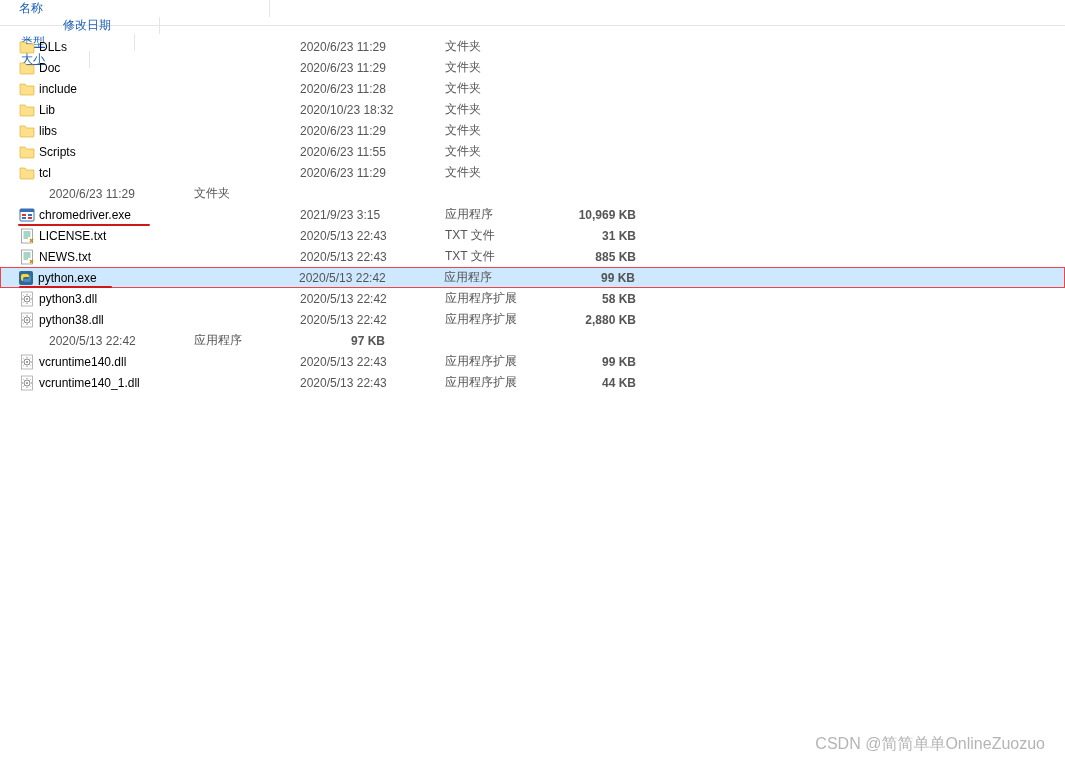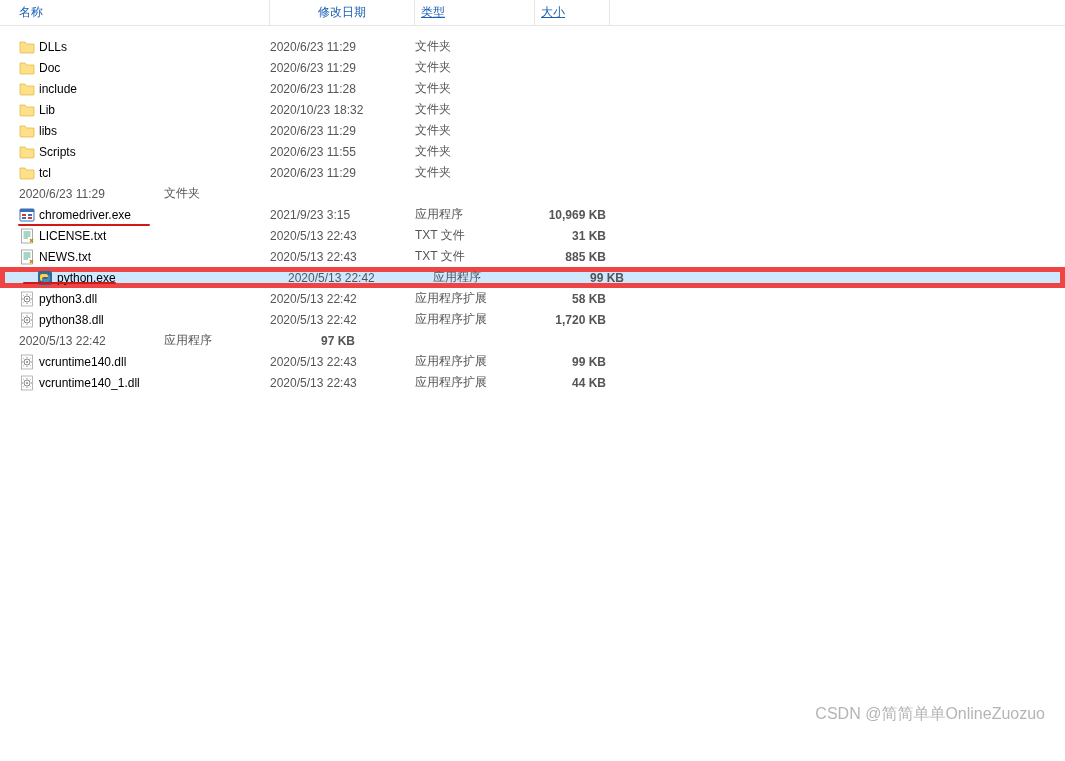--- a/index.html
+++ b/index.html
@@ -11,20 +11,21 @@
       height: 761px;
       position: relative;
       color: #000;
     }
     .header {
       display: flex;
       height: 26px;
       border-bottom: 1px solid #e5e5e5;
       user-select: none;
       padding-left: 15px;
+      flex-direction: column;
     }
     .header-col {
       display: flex;
       align-items: center;
       color: #1a5fb4;
       border-right: 1px solid #e5e5e5;
       padding: 0 6px;
       position: relative;
     }
     .col-name { width: 255px; }
@@ -35,49 +36,49 @@
     .file-list { padding-top: 10px; }
     .file-row {
       display: flex;
       align-items: center;
       height: 21px;
       padding-left: 19px;
       position: relative;
     }
     .file-row.selected {
       background: #cde8ff;
-      border: 5px solid #ef4444;
-      padding-left: 32px;
+      border: 1px solid #ef4444;
+      padding-left: 17px;
     }
     .cell-name {
       width: 251px;
       display: flex;
       align-items: center;
       gap: 4px;
     }
-    .cell-date { width: 145px; color: #555; }
+    .cell-date { width: 145px; color: #555; margin-left: 30px; }
     .cell-type { width: 120px; color: #555; }
     .cell-size { width: 75px; text-align: right; padding-right: 4px; color: #555; font-weight: bold; }
     .icon {
       width: 16px;
       height: 16px;
       display: inline-flex;
       align-items: center;
       justify-content: center;
       flex-shrink: 0;
     }
     .underline-red {
       position: absolute;
       height: 2px;
       background: #d01818;
       border-radius: 1px;
     }
     .watermark {
       position: absolute;
-      bottom: 36px;
+      bottom: 6px;
       right: 20px;
       font-size: 16px;
       color: rgba(130,130,130,0.6);
       font-family: "Microsoft YaHei", sans-serif;
     }
   </style>
 </head>
 <body>
 
 <div class="header">
@@ -286,21 +287,21 @@
             <rect x="2.5" y="1" width="11" height="14" fill="#fdfdfd" stroke="#999" stroke-width="0.7"></rect>
             <circle cx="8" cy="8" r="3" fill="none" stroke="#888" stroke-width="1"></circle>
             <circle cx="8" cy="8" r="1" fill="#888"></circle>
             <path d="M8 4v-1M8 13v-1M4 8h-1M13 8h-1M5.2 5.2l-.7-.7M11.5 11.5l-.7-.7M5.2 10.8l-.7.7M11.5 4.5l-.7.7" stroke="#888" stroke-width="1"></path>
           </svg>
         </span>
         <span>python38.dll</span>
       </div>
       <div class="cell-date">2020/5/13 22:42</div>
       <div class="cell-type">应用程序扩展</div>
-      <div class="cell-size">1,720 KB</div>
+      <div class="cell-size">2,880 KB</div>
     </div>
     <div class="file-row">
       <div class="cell-date">2020/5/13 22:42</div>
       <div class="cell-type">应用程序</div>
       <div class="cell-size">97 KB</div>
     </div>
     <div class="file-row">
       <div class="cell-name">
         <span class="icon">
           <svg width="16" height="16" viewBox="0 0 16 16">

